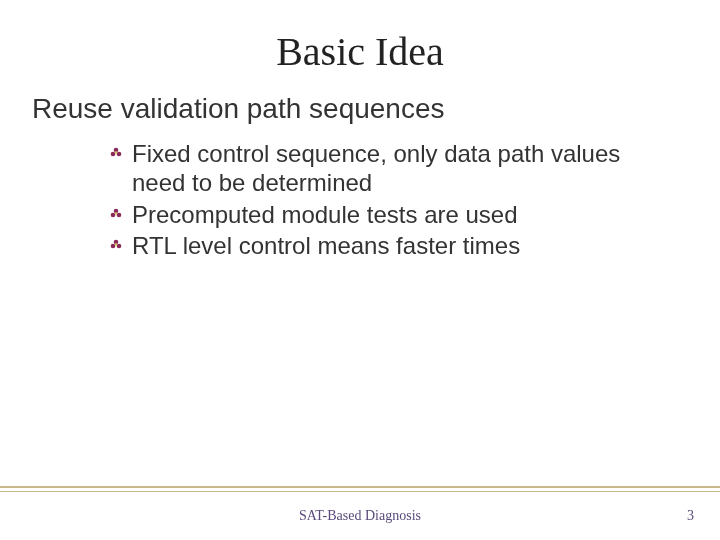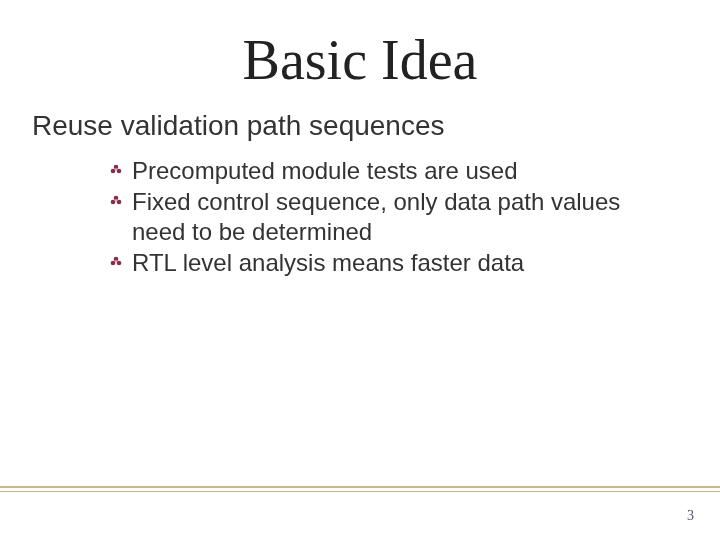--- a/index.html
+++ b/index.html
@@ -10,21 +10,21 @@
     position: relative;
   }
   .slide {
     width: 720px;
     height: 540px;
     position: relative;
     padding: 28px 40px 0 40px;
   }
   .title {
     font-family: Georgia, 'Times New Roman', serif;
-    font-size: 56px;
+    font-size: 40px;
     color: #222;
     text-align: center;
     margin-bottom: 18px;
     font-weight: normal;
   }
   .subtitle {
     font-family: Verdana, Geneva, sans-serif;
     font-size: 28px;
     color: #333;
     margin-left: -8px;
@@ -100,49 +100,50 @@
 
     <div class="bullet-item">
       <span class="bullet-icon">
         <svg width="12" height="12" viewBox="0 0 12 12">
           <circle cx="6" cy="3" r="2.3" fill="#8a2a5a"></circle>
           <circle cx="3" cy="7" r="2.3" fill="#8a2a5a"></circle>
           <circle cx="9" cy="7" r="2.3" fill="#8a2a5a"></circle>
           <circle cx="6" cy="5.5" r="1.3" fill="#d9c060"></circle>
         </svg>
       </span>
-      <span>Precomputed module tests are used</span>
+      <span>Fixed control sequence, only data path values need to be determined</span>
     </div>
 
     <div class="bullet-item">
       <span class="bullet-icon">
         <svg width="12" height="12" viewBox="0 0 12 12">
           <circle cx="6" cy="3" r="2.3" fill="#8a2a5a"></circle>
           <circle cx="3" cy="7" r="2.3" fill="#8a2a5a"></circle>
           <circle cx="9" cy="7" r="2.3" fill="#8a2a5a"></circle>
           <circle cx="6" cy="5.5" r="1.3" fill="#d9c060"></circle>
         </svg>
       </span>
-      <span>Fixed control sequence, only data path values need to be determined</span>
+      <span>Precomputed module tests are used</span>
     </div>
 
 
     <div class="bullet-item">
       <span class="bullet-icon">
         <svg width="12" height="12" viewBox="0 0 12 12">
           <circle cx="6" cy="3" r="2.3" fill="#8a2a5a"></circle>
           <circle cx="3" cy="7" r="2.3" fill="#8a2a5a"></circle>
           <circle cx="9" cy="7" r="2.3" fill="#8a2a5a"></circle>
           <circle cx="6" cy="5.5" r="1.3" fill="#d9c060"></circle>
         </svg>
       </span>
-      <span>RTL level analysis means faster data</span>
+      <span>RTL level control means faster times</span>
     </div>
 
   </div>
 
   <div class="divider">
     <div class="line1"></div>
     <div class="line2"></div>
   </div>
 
+  <div class="footer-text">SAT-Based Diagnosis</div>
   <div class="page-number">3</div>
 </div>
 
 </body></html>

